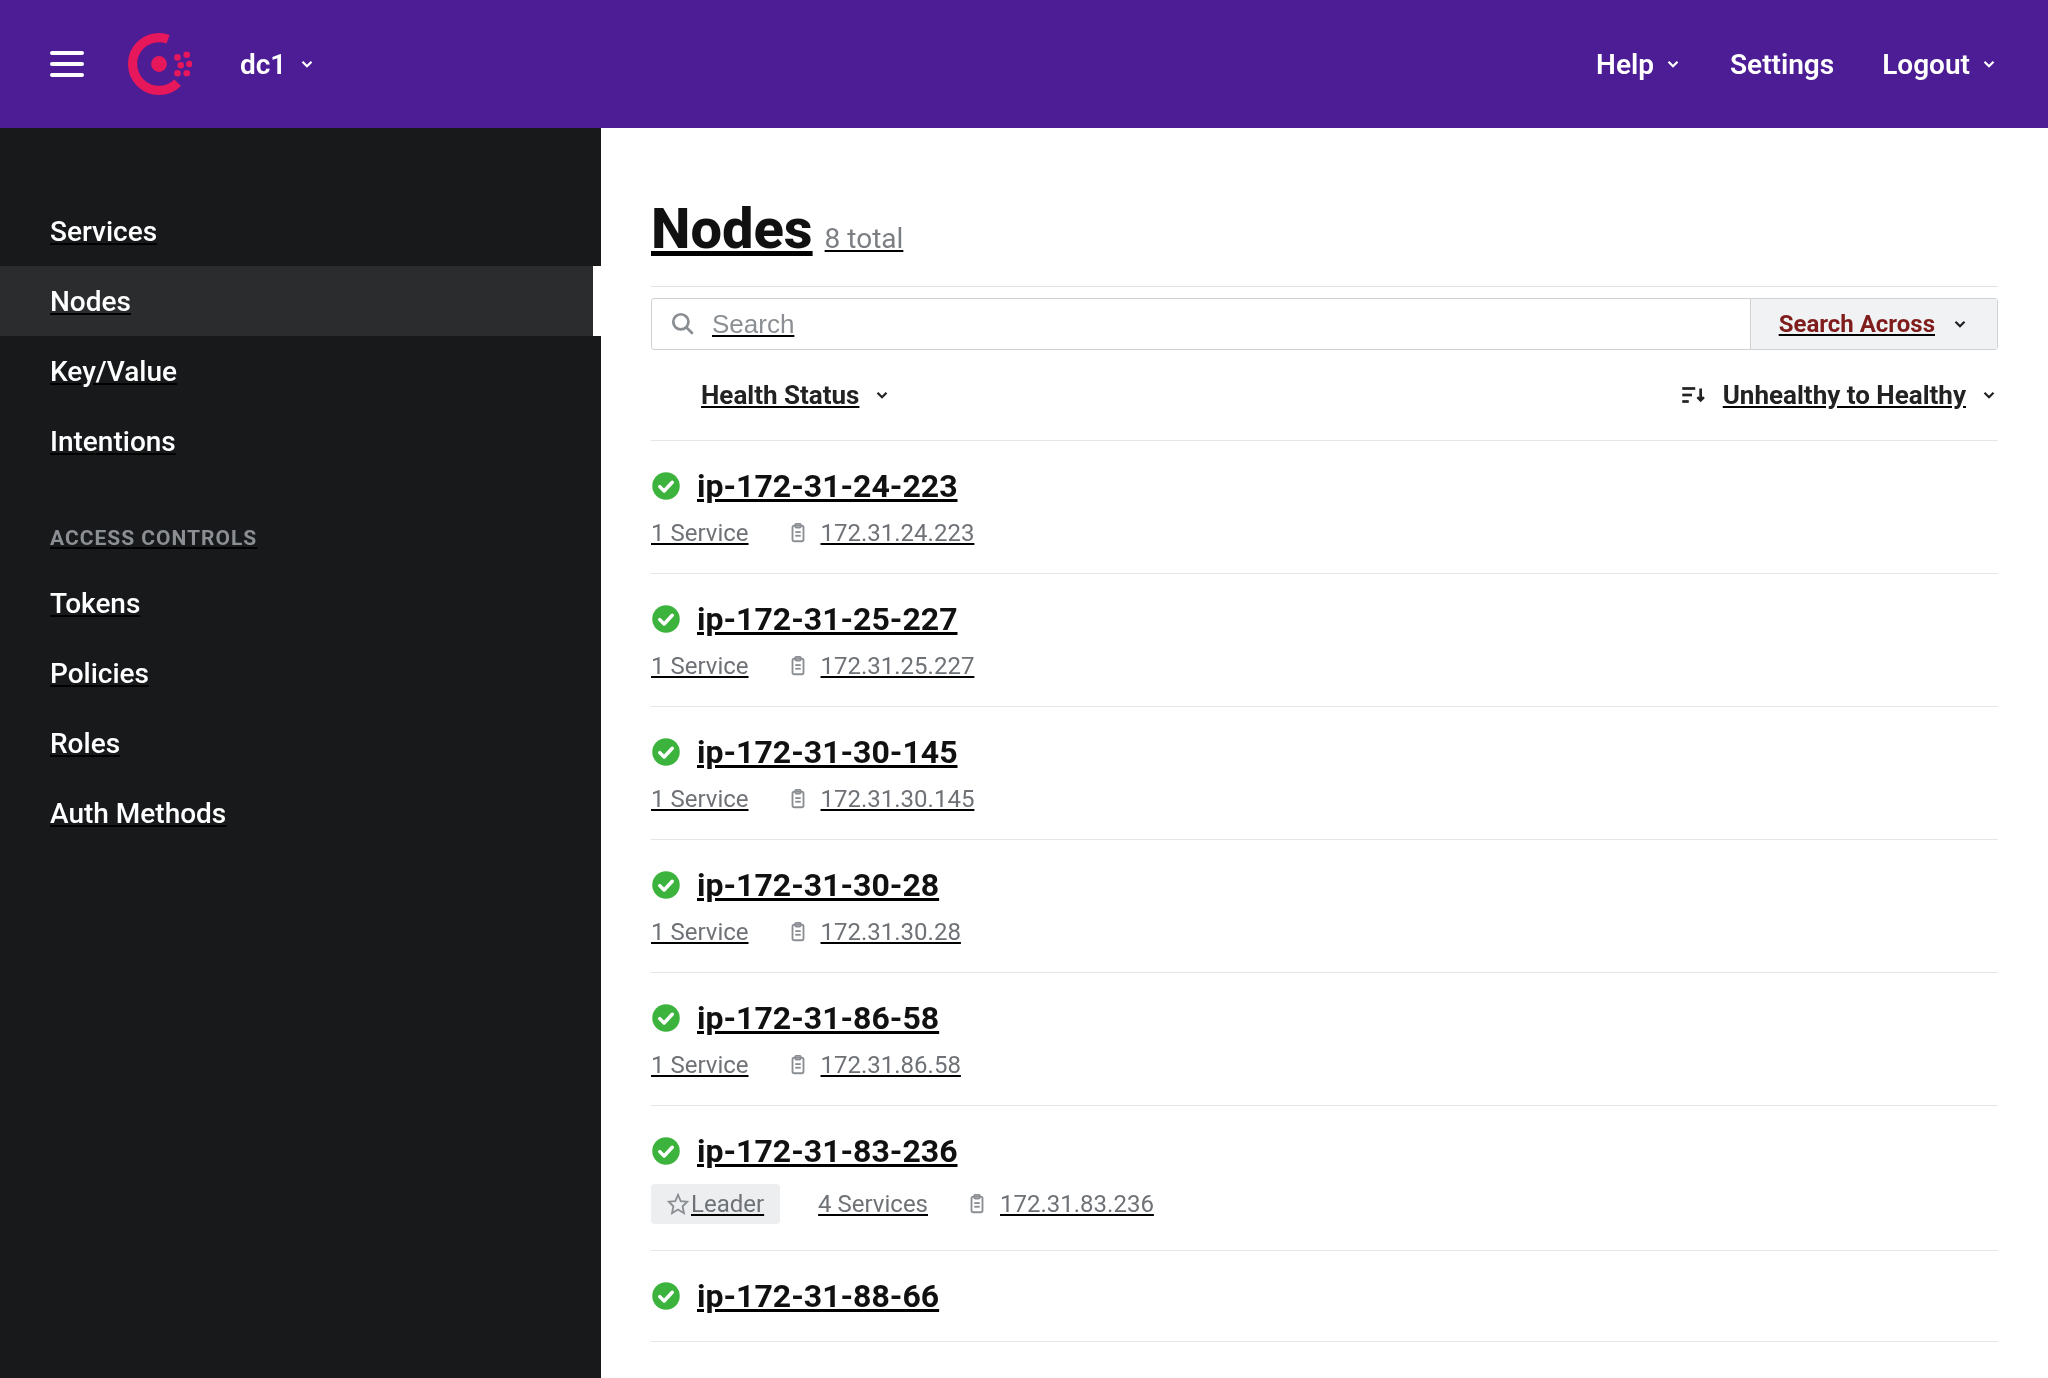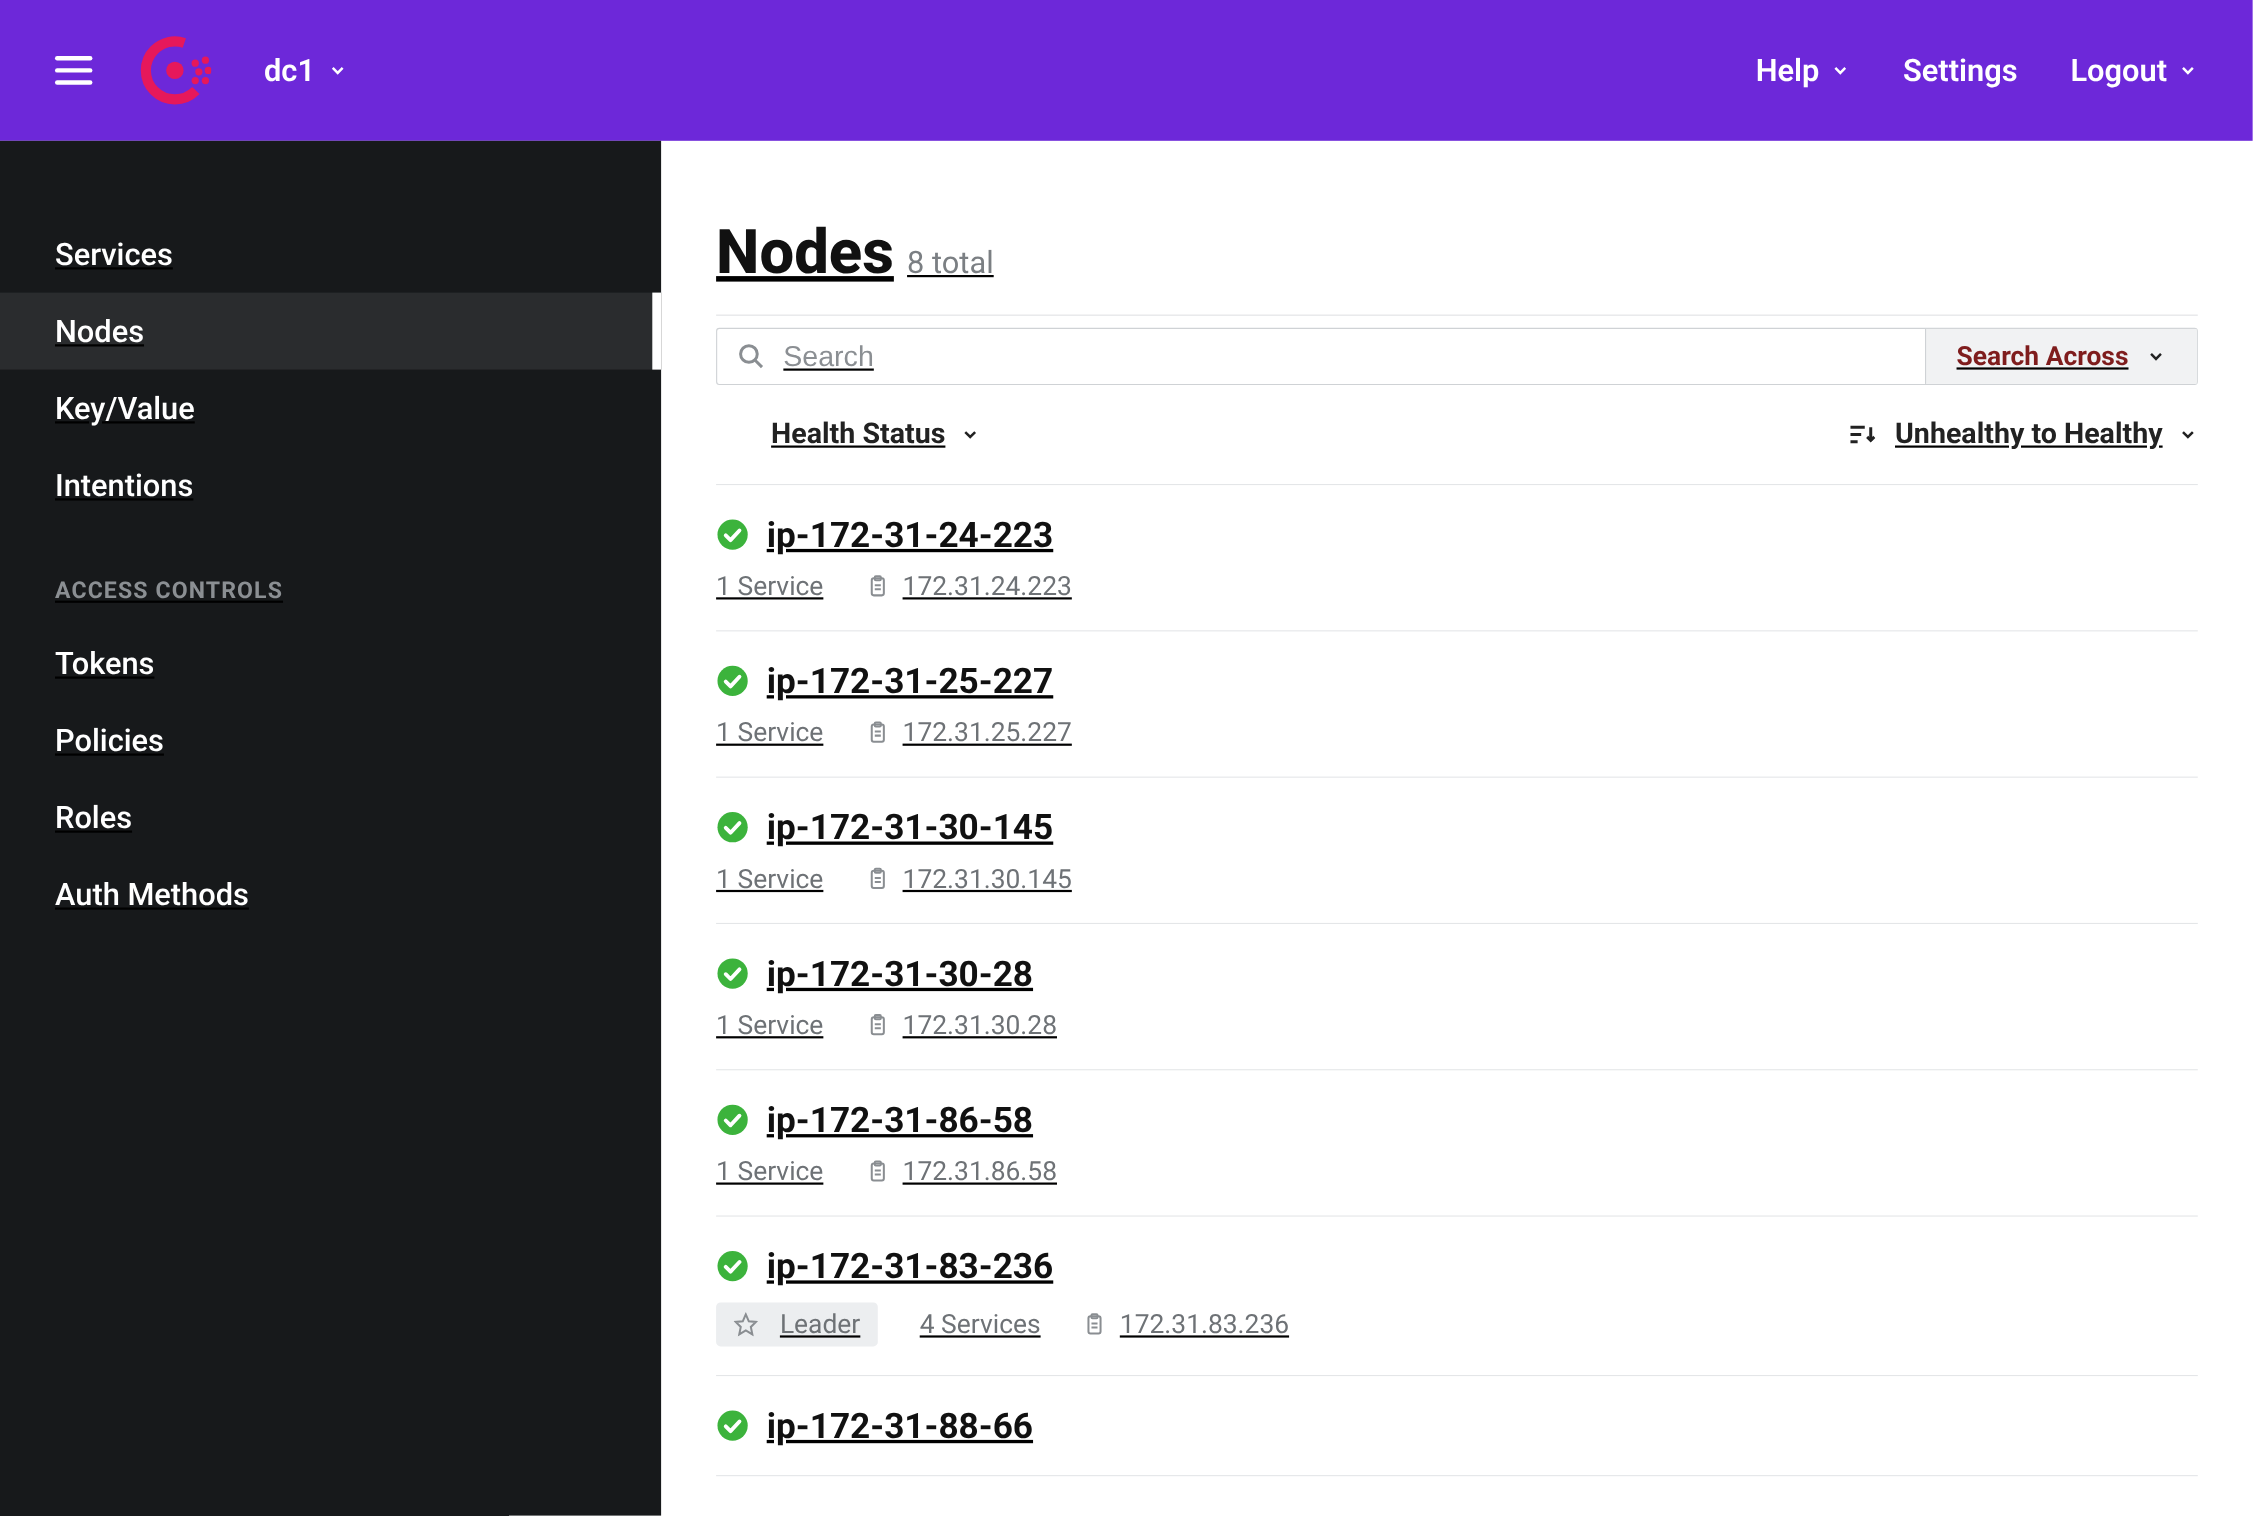--- a/index.html
+++ b/index.html
@@ -7,21 +7,21 @@
   font-family: -apple-system, BlinkMacSystemFont, "Segoe UI", Roboto, Helvetica, Arial, sans-serif;
   background: #fff;
   color: #000;
   width: 2048px;
   height: 1378px;
   overflow: hidden;
 }
 
 
 .header {
-  background: #6d28d9;
+  background: #4c1d95;
   height: 128px;
   display: flex;
   align-items: center;
   padding: 0 50px 0 50px;
   justify-content: space-between;
   gap: 16px;
 }
 .header-left {
   display: flex;
   align-items: center;
@@ -233,21 +233,21 @@
 .node-meta {
   display: flex;
   align-items: center;
   gap: 12px;
   font-size: 24px;
   color: #6e7276;
 }
 .leader-badge {
   display: inline-flex;
   align-items: center;
-  gap: 20px;
+  gap: 2px;
   background: #eceef0;
   color: #6e7276;
   font-size: 24px;
   padding: 6px 16px;
   border-radius: 4px;
 }
 .health-icon {
   width: 30px;
   height: 30px;
   flex-shrink: 0;

